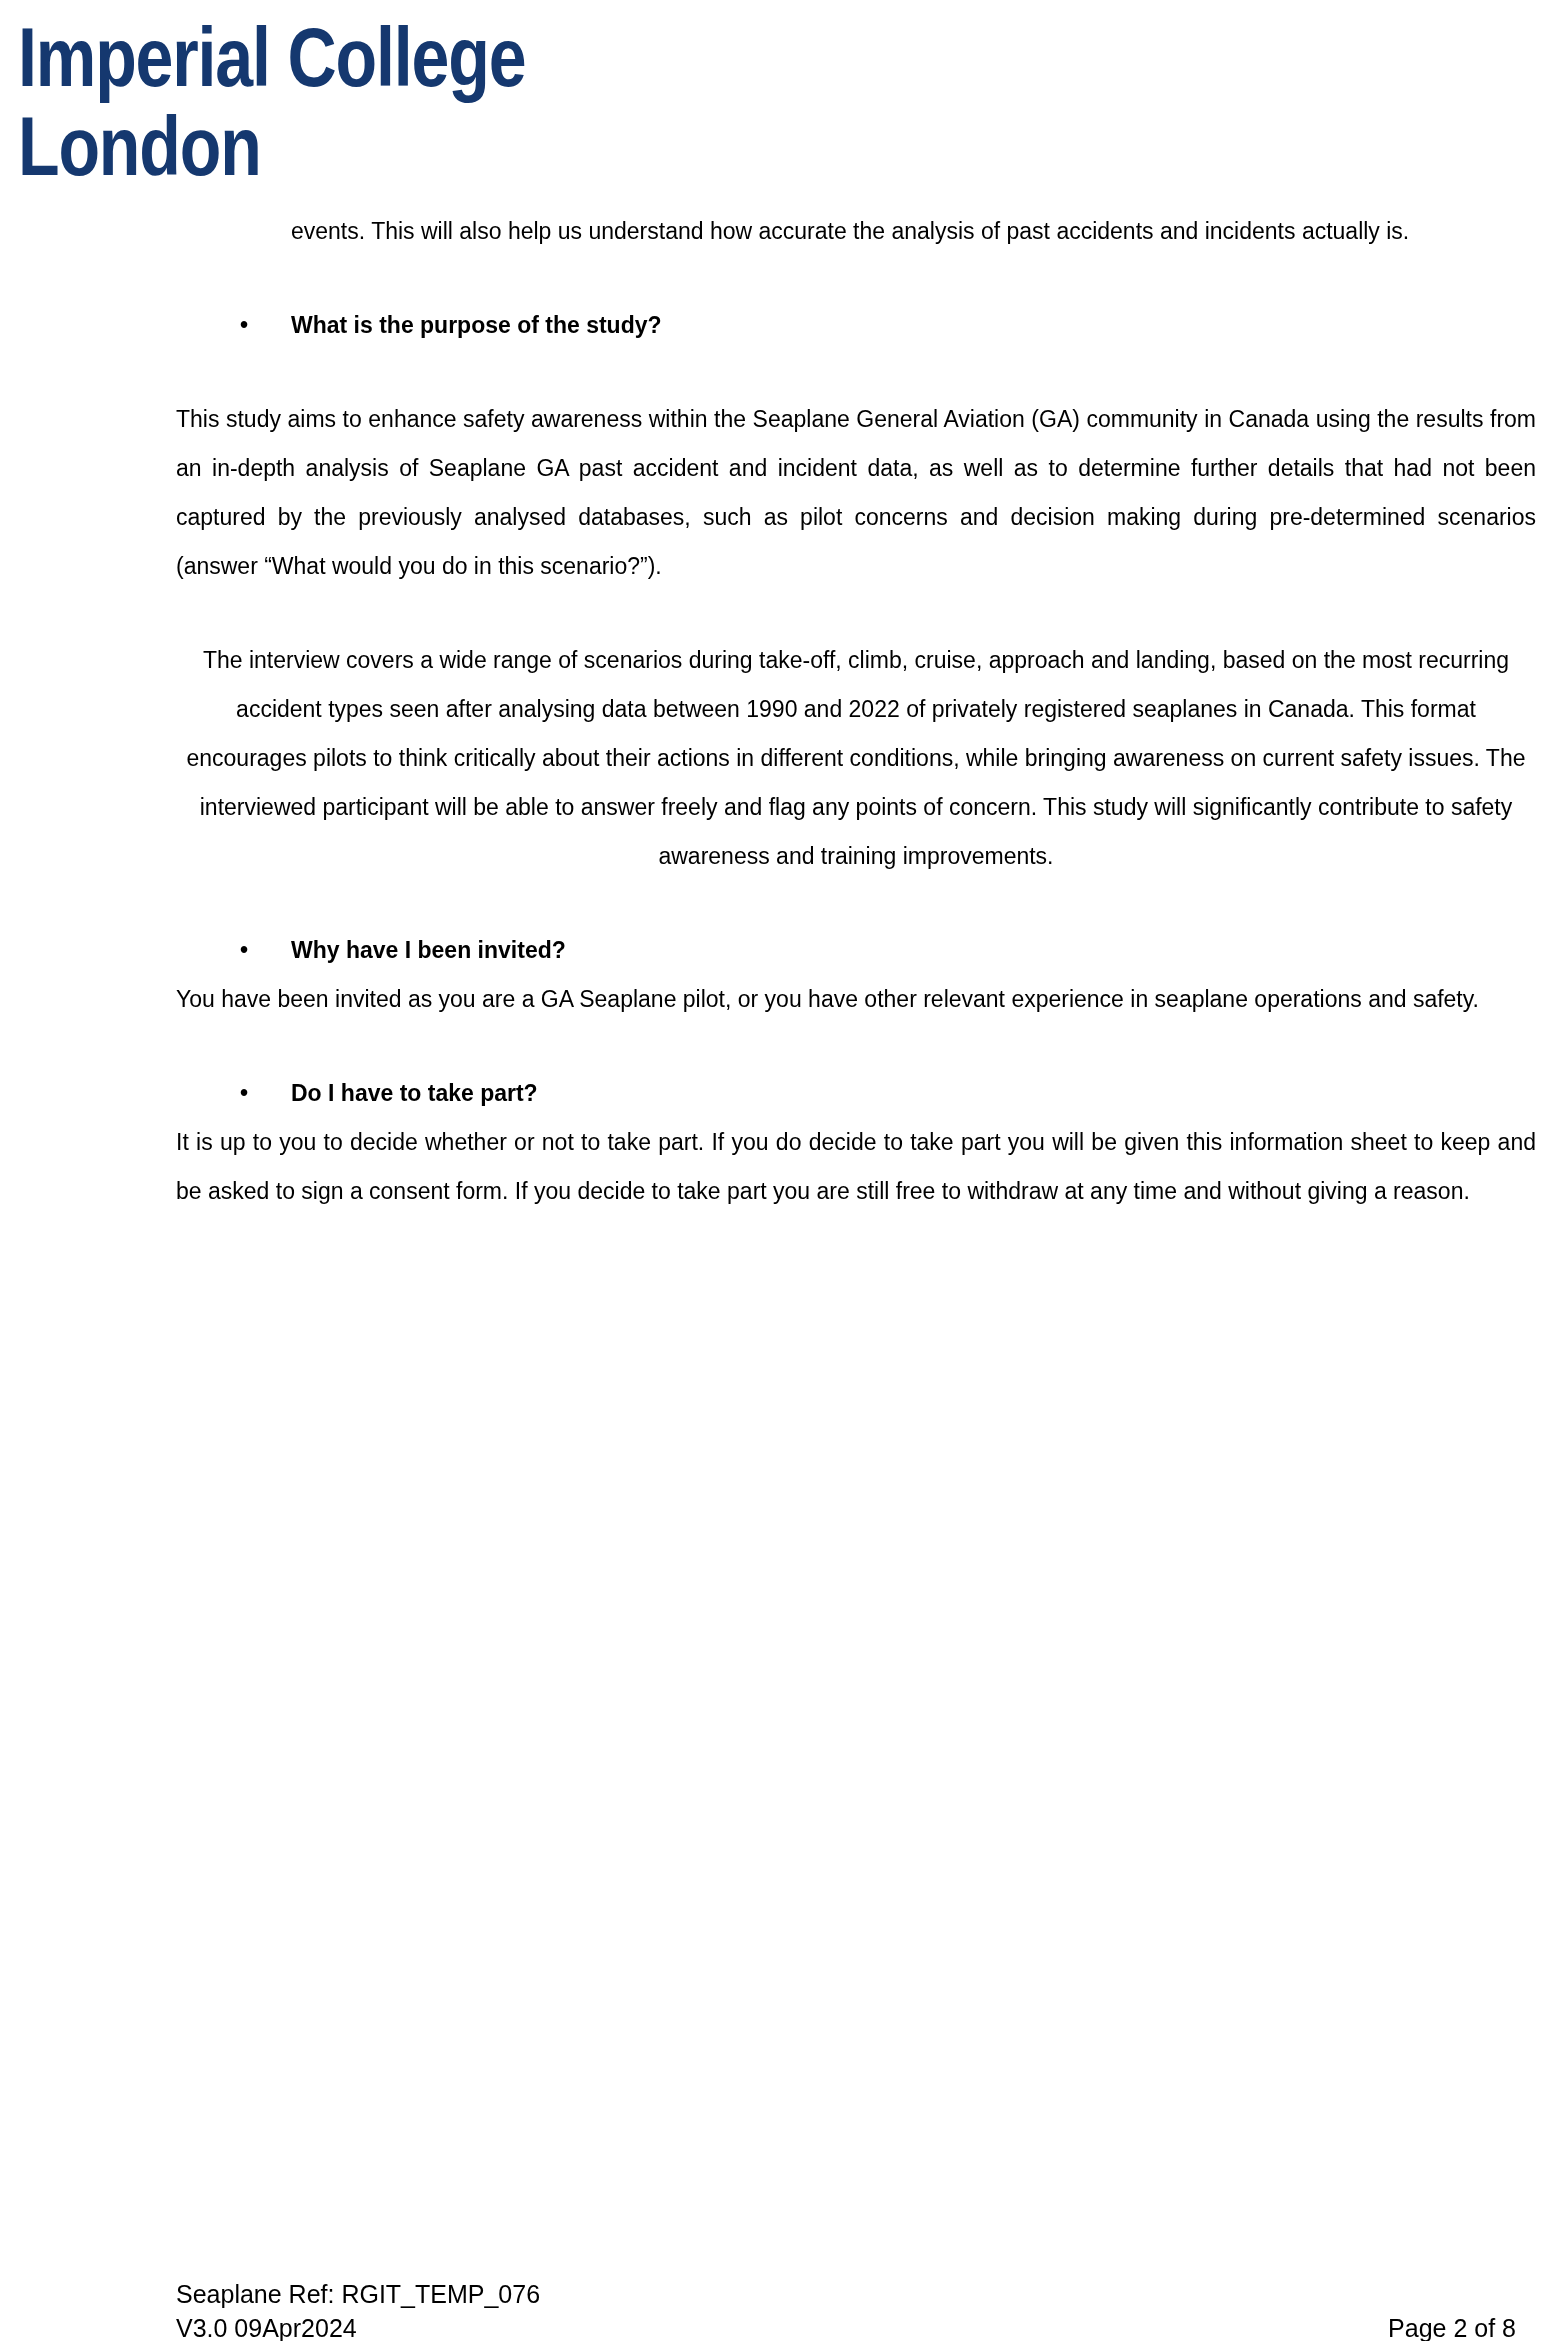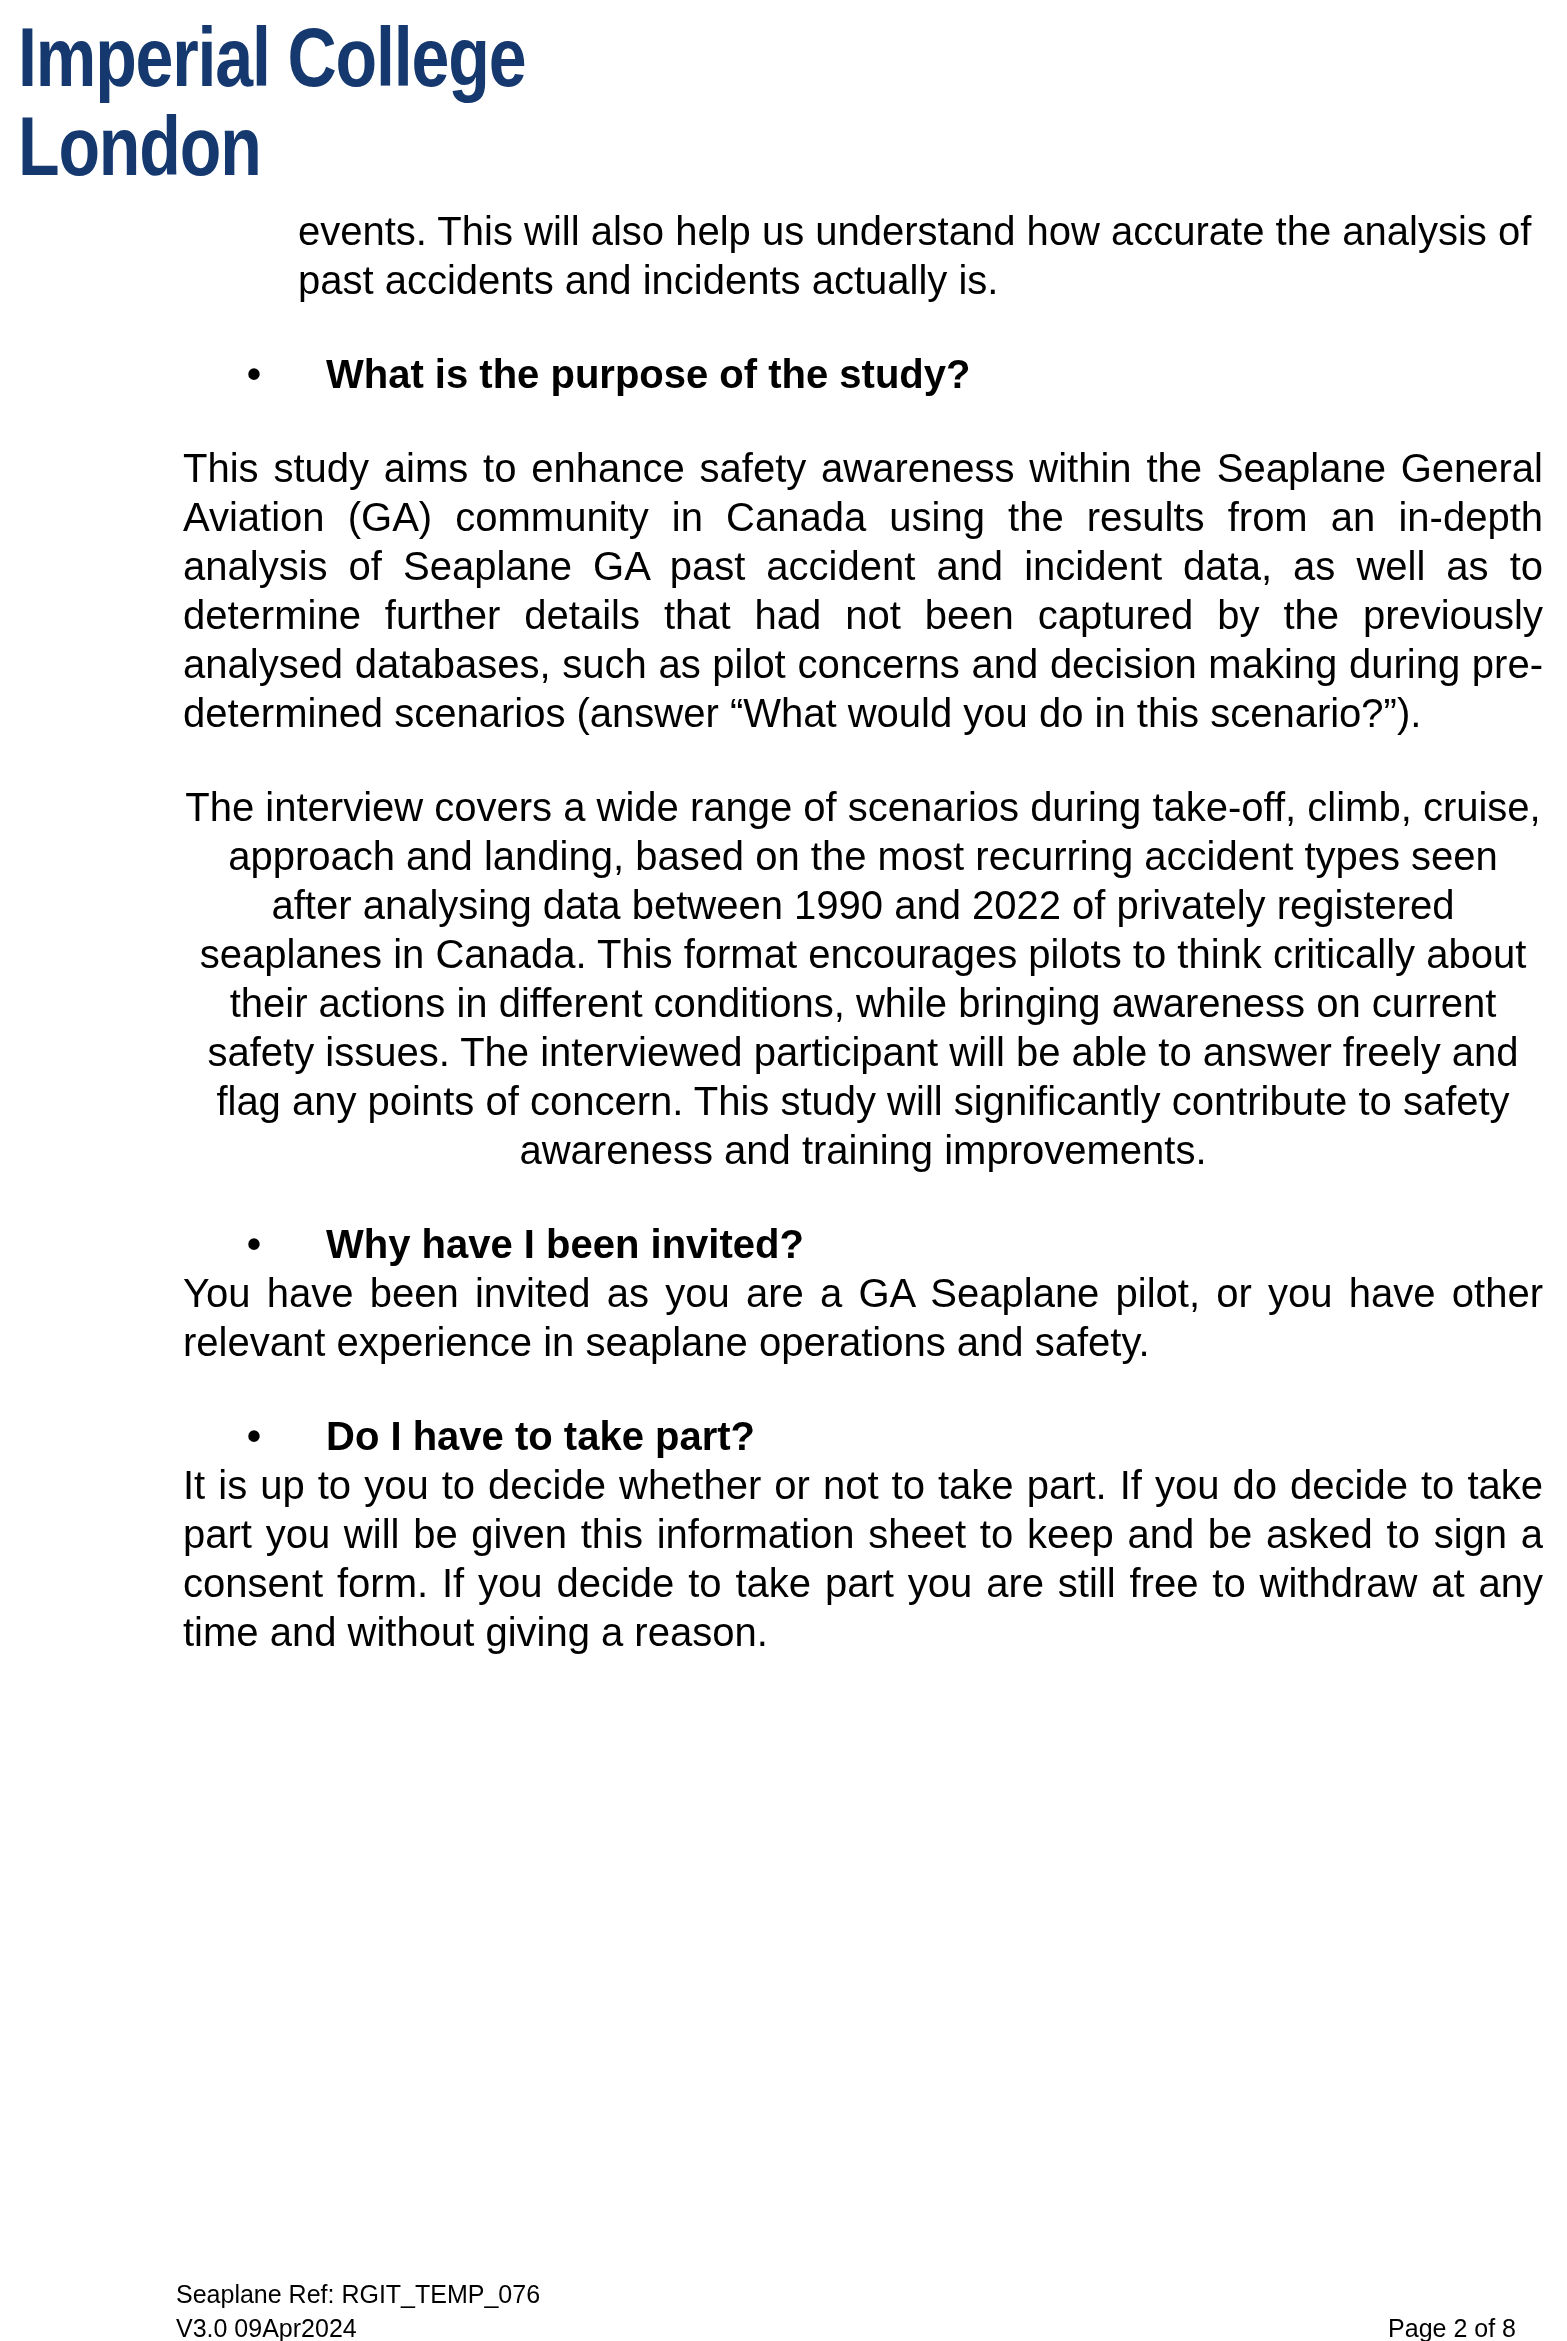--- a/index.html
+++ b/index.html
@@ -25,24 +25,24 @@
     font-size: 83px;
     line-height: 89px;
     letter-spacing: -1.4px;
     transform: scaleX(0.82);
     transform-origin: left top;
     white-space: nowrap;
   }
   
   .content {
     position: absolute;
-    left: 183px;
+    left: 176px;
     top: 207px;
     width: 1360px;
-    font-size: 40px;
+    font-size: 23px;
     line-height: 49px;
   }
   .para {
     margin: 0 0 45px 0;
     text-align: justify;
   }
   .para.ragged {
     text-align: center;
   }
   .para.indented {
@@ -59,21 +59,20 @@
   .bullet-row.tight {
     margin-bottom: 0;
   }
   .bullet-dot {
     flex: 0 0 51px;
     width: 51px;
     font-weight: bold;
   }
   .bullet-text {
     flex: 1 1 auto;
-    margin-left: 28px;
   }
   
   .footer {
     position: absolute;
     left: 176px;
     top: 2277px;
     width: 1340px;
     font-size: 25px;
     line-height: 34px;
   }

